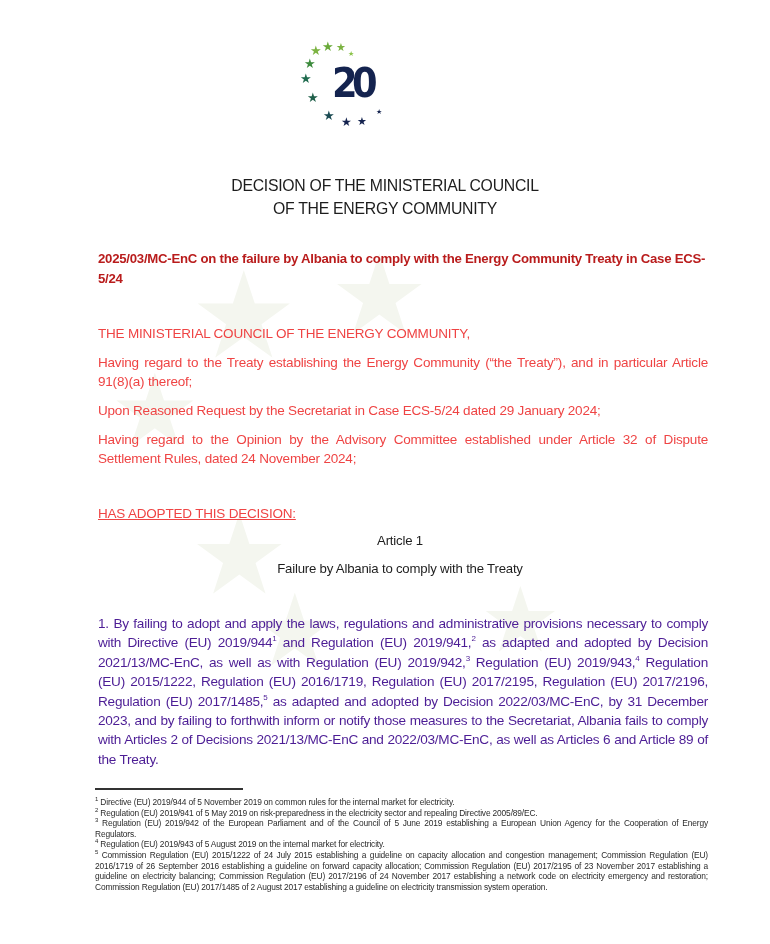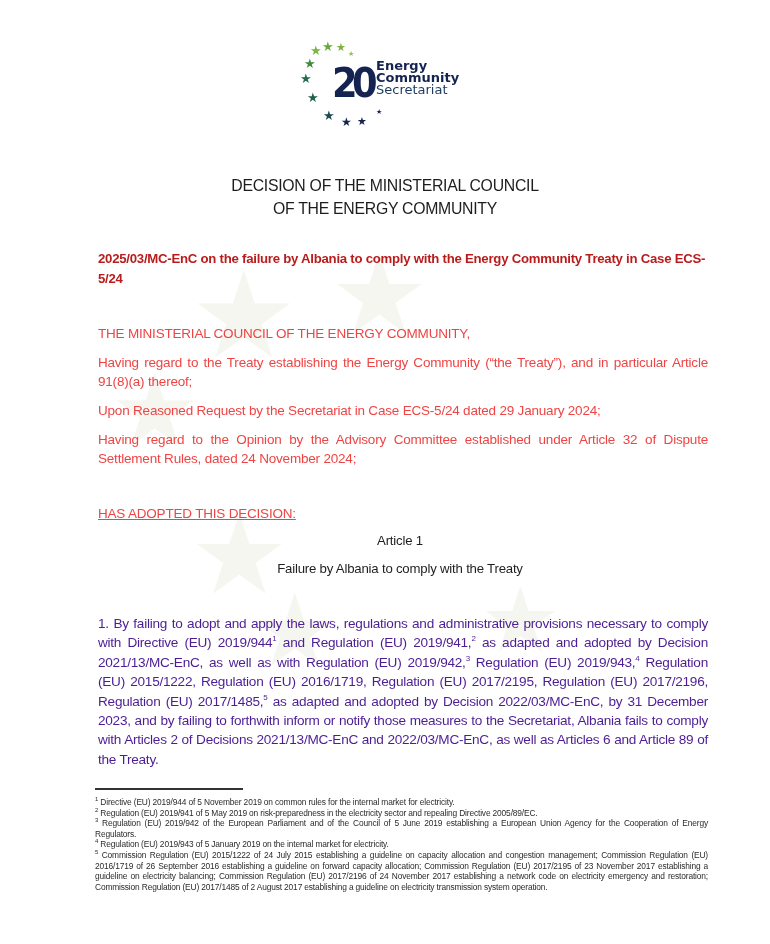--- a/index.html
+++ b/index.html
@@ -41,25 +41,20 @@
   <span class="star" style="left:40px;top:4px;color:#7cb342;font-size:11px;">★</span>
   <span class="star" style="left:52px;top:12px;color:#8bc34a;font-size:7px;">★</span>
   <span class="star" style="left:8px;top:19px;color:#3d8b3d;">★</span>
   <span class="star" style="left:4px;top:34px;color:#1f6b4e;">★</span>
   <span class="star" style="left:11px;top:53px;color:#1f5f4a;">★</span>
   <span class="star" style="left:27px;top:71px;color:#1a4a52;">★</span>
   <span class="star" style="left:45px;top:78px;color:#14234f;font-size:12px;">★</span>
   <span class="star" style="left:61px;top:78px;color:#14234f;font-size:11px;">★</span>
   <span class="star" style="left:80px;top:70px;color:#14234f;font-size:7px;">★</span>
   <span class="twenty">20</span>
-  <div class="words">
-    <div class="w1">Energy</div>
-    <div class="w2">Community</div>
-    <div class="w3">Secretariat</div>
-  </div>
 </div>
 
 <div class="title">
   <div>DECISION OF THE MINISTERIAL COUNCIL</div>
   <div>OF THE ENERGY COMMUNITY</div>
 </div>
 
 <div class="subject">2025/03/MC-EnC on the failure by Albania to comply with the Energy Community Treaty in Case ECS-5/24</div>
 
 <div class="p" style="top:324px;">THE MINISTERIAL COUNCIL OF THE ENERGY COMMUNITY,</div>
@@ -72,15 +67,15 @@
 <div class="center" style="top:533px;">Article 1</div>
 <div class="center" style="top:561px;">Failure by Albania to comply with the Treaty</div>
 
 <div class="body-para"><span>1. By failing to adopt and apply the laws, regulations and administrative provisions necessary to comply with Directive (EU) 2019/944</span><sup>1</sup><span> and Regulation (EU) 2019/941,</span><sup>2</sup><span> as adapted and adopted by Decision 2021/13/MC-EnC, as well as with Regulation (EU) 2019/942,</span><sup>3</sup><span> Regulation (EU) 2019/943,</span><sup>4</sup><span> Regulation (EU) 2015/1222, Regulation (EU) 2016/1719, Regulation (EU) 2017/2195, Regulation (EU) 2017/2196, Regulation (EU) 2017/1485,</span><sup>5</sup><span> as adapted and adopted by Decision 2022/03/MC-EnC, by 31 December 2023, and by failing to forthwith inform or notify those measures to the Secretariat, Albania fails to comply with Articles 2 of Decisions 2021/13/MC-EnC and 2022/03/MC-EnC, as well as Articles 6 and Article 89 of the Treaty.</span></div>
 
 <div class="fn-rule"></div>
 <div class="footnotes">
   <p class="fn"><sup>1</sup><span> Directive (EU) 2019/944 of 5 November 2019 on common rules for the internal market for electricity.</span></p>
   <p class="fn"><sup>2</sup><span> Regulation (EU) 2019/941 of 5 May 2019 on risk-preparedness in the electricity sector and repealing Directive 2005/89/EC.</span></p>
   <p class="fn"><sup>3</sup><span> Regulation (EU) 2019/942 of the European Parliament and of the Council of 5 June 2019 establishing a European Union Agency for the Cooperation of Energy Regulators.</span></p>
-  <p class="fn"><sup>4</sup><span> Regulation (EU) 2019/943 of 5 January 2019 on the internal market for electricity.</span></p>
+  <p class="fn"><sup>4</sup><span> Regulation (EU) 2019/943 of 5 August 2019 on the internal market for electricity.</span></p>
   <p class="fn"><sup>5</sup><span> Commission Regulation (EU) 2015/1222 of 24 July 2015 establishing a guideline on capacity allocation and congestion management; Commission Regulation (EU) 2016/1719 of 26 September 2016 establishing a guideline on forward capacity allocation; Commission Regulation (EU) 2017/2195 of 23 November 2017 establishing a guideline on electricity balancing; Commission Regulation (EU) 2017/2196 of 24 November 2017 establishing a network code on electricity emergency and restoration; Commission Regulation (EU) 2017/1485 of 2 August 2017 establishing a guideline on electricity transmission system operation.</span></p>
 </div>
 
 </body></html>

